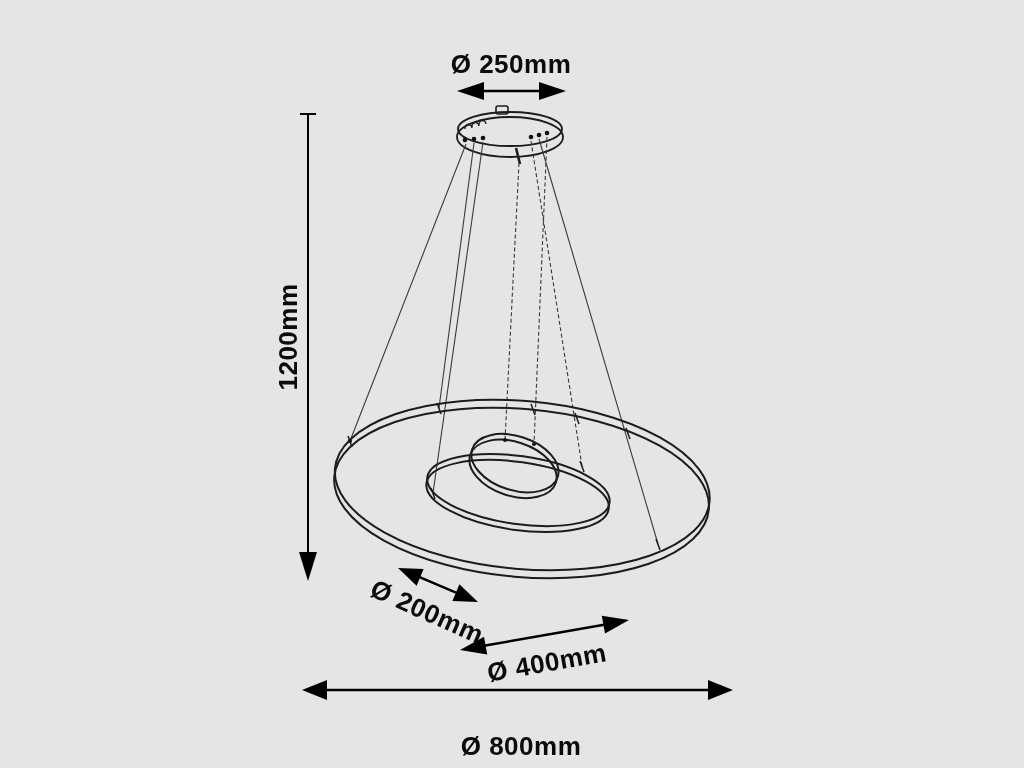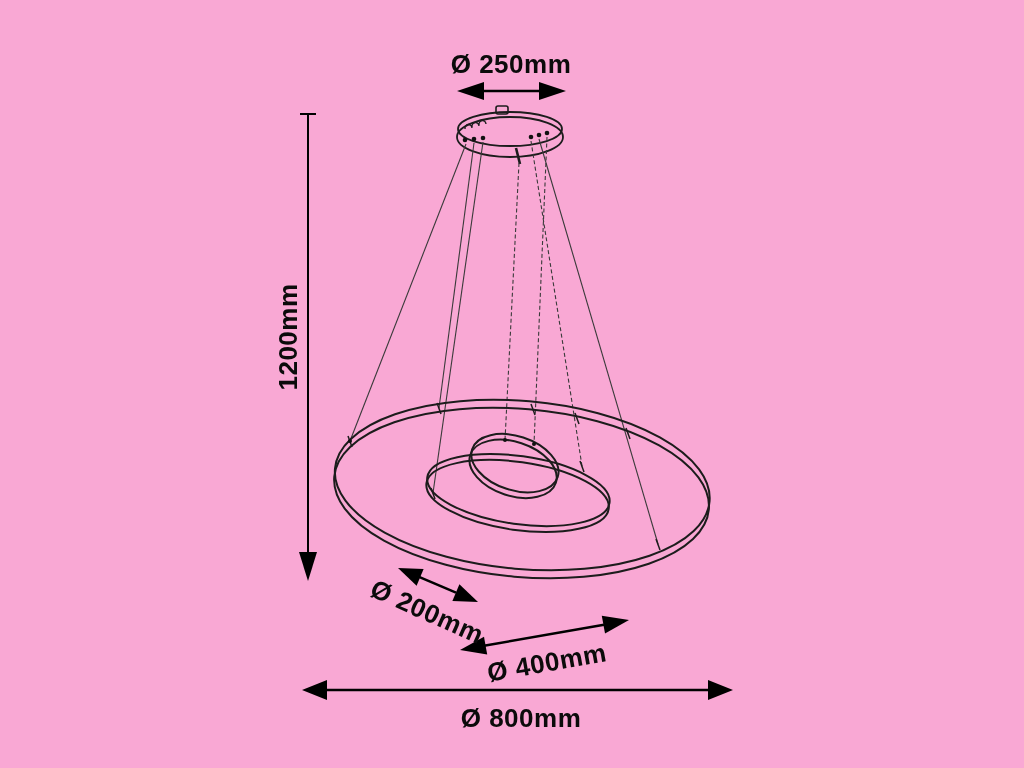--- a/index.html
+++ b/index.html
@@ -2,40 +2,40 @@
 <html><head>
 <meta charset="utf-8">
 <style>
   * { margin: 0; padding: 0; box-sizing: border-box; }
   html, body { width: 1024px; height: 768px; background: #ffffff; overflow: hidden; }
   body { font-family: "Liberation Sans", "DejaVu Sans", sans-serif; }
   .stage {
     position: relative;
     width: 1024px;
     height: 768px;
-    background: #f9a8d4;
+    background: #e5e5e5;
   }
   .stage svg { position: absolute; left: 0; top: 0; }
   .dim-label {
     position: absolute;
     font-weight: 700;
     font-size: 26px;
     color: #0b0b0b;
     letter-spacing: 0.5px;
     white-space: nowrap;
     transform: translate(-50%, -50%);
   }
   .dim-label.rot-ccw90 { transform: translate(-50%, -50%) rotate(-90deg); }
   .dim-label.rot-200  { transform: translate(-50%, -50%) rotate(24deg); }
   .dim-label.rot-400  { transform: translate(-50%, -50%) rotate(-10deg); }
   .lbl-250  { left: 511px; top: 64px;  }
   .lbl-1200 { left: 288px; top: 337px; }
   .lbl-200  { left: 427px; top: 612px; }
   .lbl-400  { left: 547px; top: 663px; }
-  .lbl-800  { left: 521px; top: 718px; }
+  .lbl-800  { left: 521px; top: 746px; }
   .drawing-line { fill: none; stroke: #1c1c1c; }
   .dim-line { stroke: #000000; fill: none; }
   .dim-head { fill: #000000; stroke: none; }
   .wire { stroke: #3a3a3a; fill: none; }
 </style>
 </head>
 <body>
 
 <div class="stage">
 

